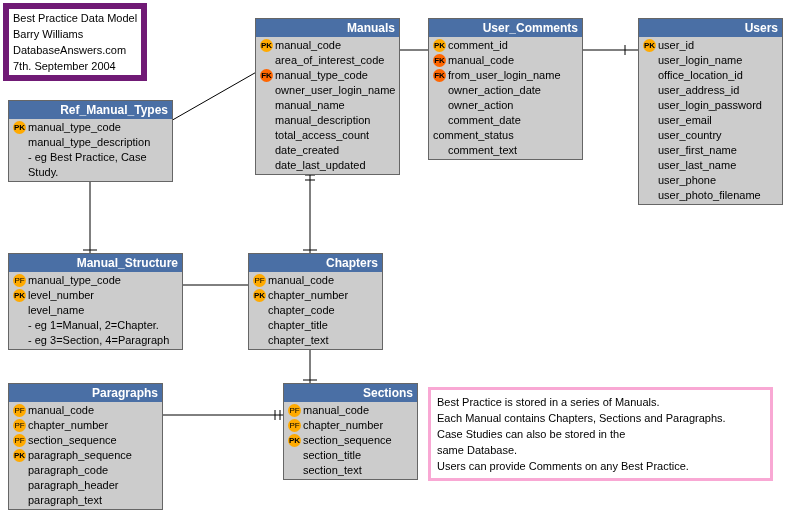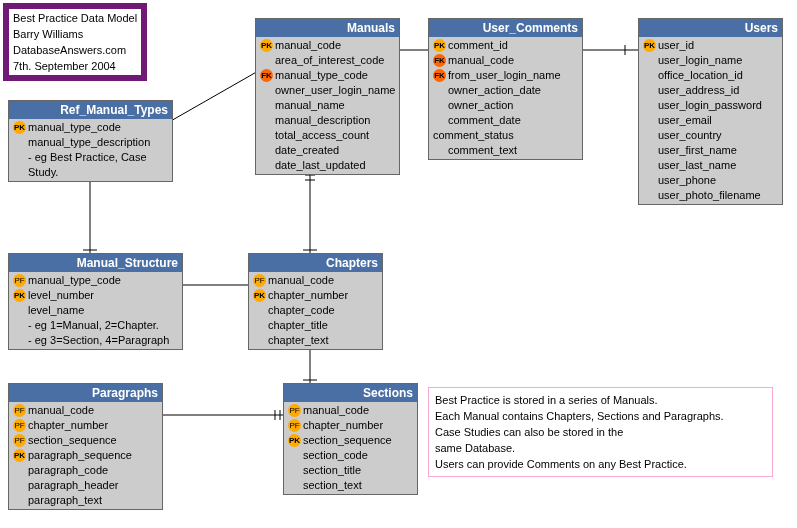--- a/index.html
+++ b/index.html
@@ -104,21 +104,21 @@
       height: 13px;
       line-height: 13px;
       text-align: center;
       margin-right: 2px;
       flex-shrink: 0;
     }
 
     
     .info-box {
       position: absolute;
-      border: 1px solid #f9a8d4;
+      border: 3px solid #f9a8d4;
       background: #ffffff;
       padding: 4px 6px;
       font-size: 11px;
       line-height: 16px;
     }
 
     .title-box {
       position: absolute;
       top: 3px;
       left: 3px;
@@ -365,23 +365,20 @@
         </div>
       <div class="field-row">
           <span class="pf-badge">PF</span>
           <span class="field-text">chapter_number</span>
         </div>
       <div class="field-row">
           <span class="pk-badge">PK</span>
           <span class="field-text">section_sequence</span>
         </div>
       <div class="field-row">
-          <span class="field-text" style="margin-left:15px;">section_code</span>
-        </div>
-      <div class="field-row">
           <span class="field-text" style="margin-left:15px;">section_title</span>
         </div>
       <div class="field-row">
           <span class="field-text" style="margin-left:15px;">section_text</span>
         </div>
     </div>
   </div>
 
   <div class="entity" style="left:8px; top:383px; width:155px;">
     <div class="entity-header">Paragraphs</div>

